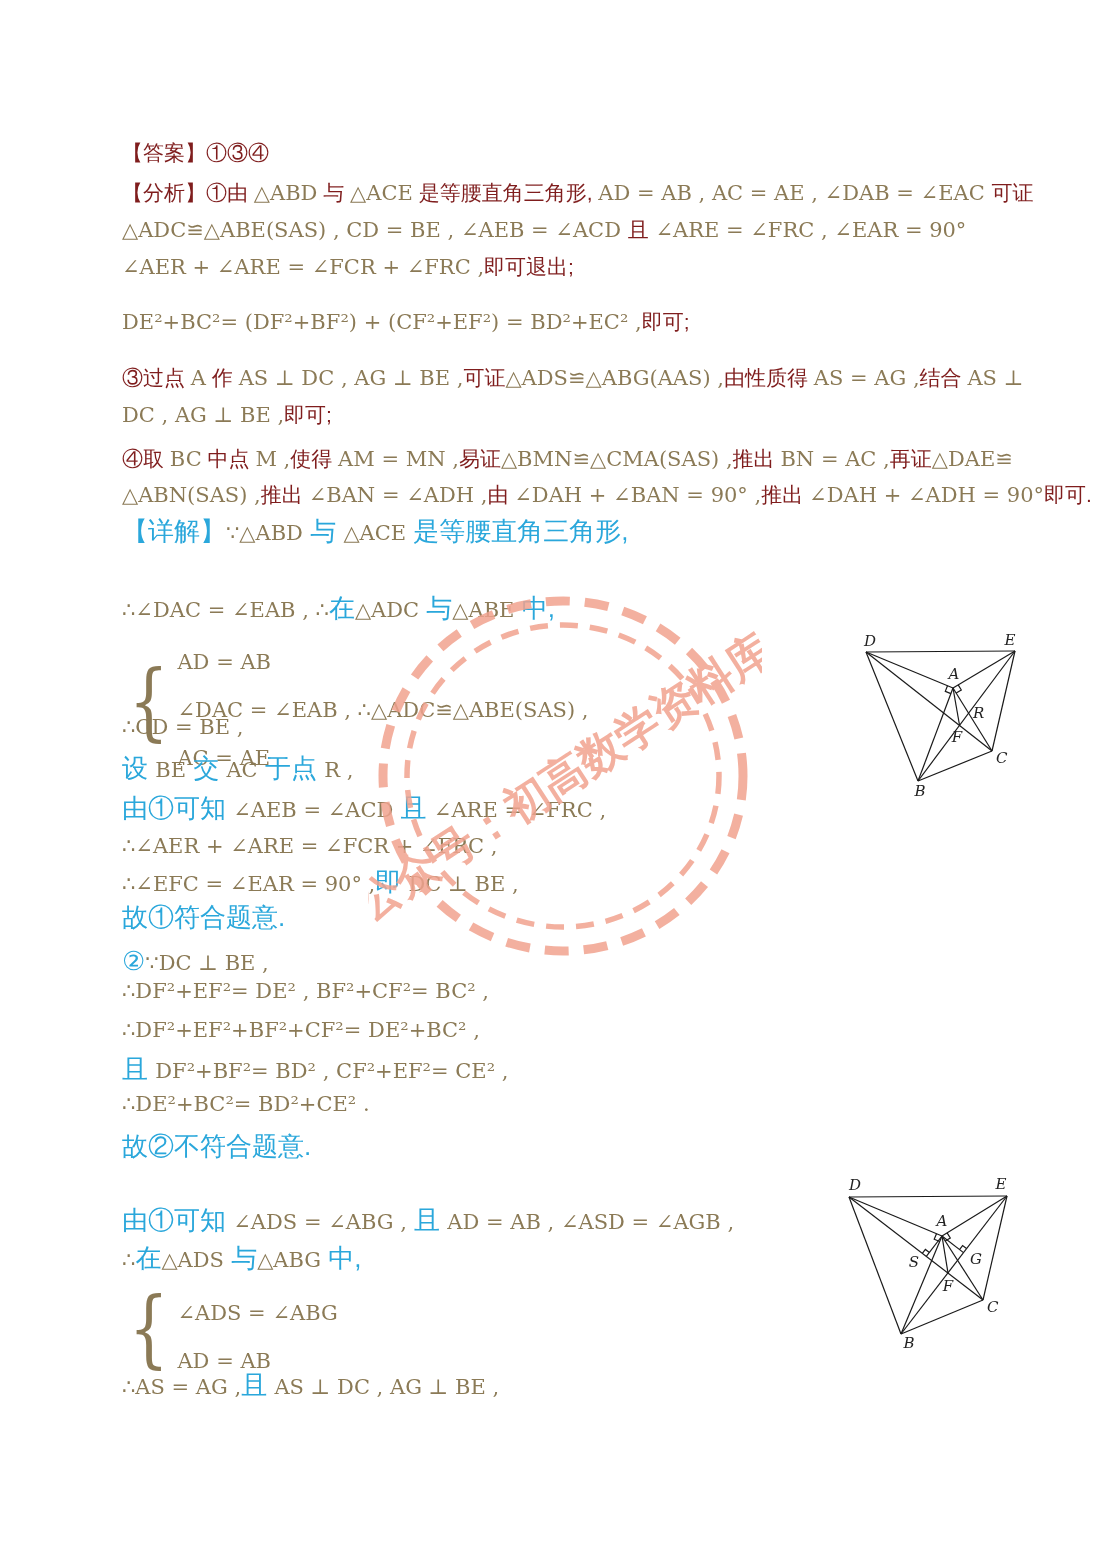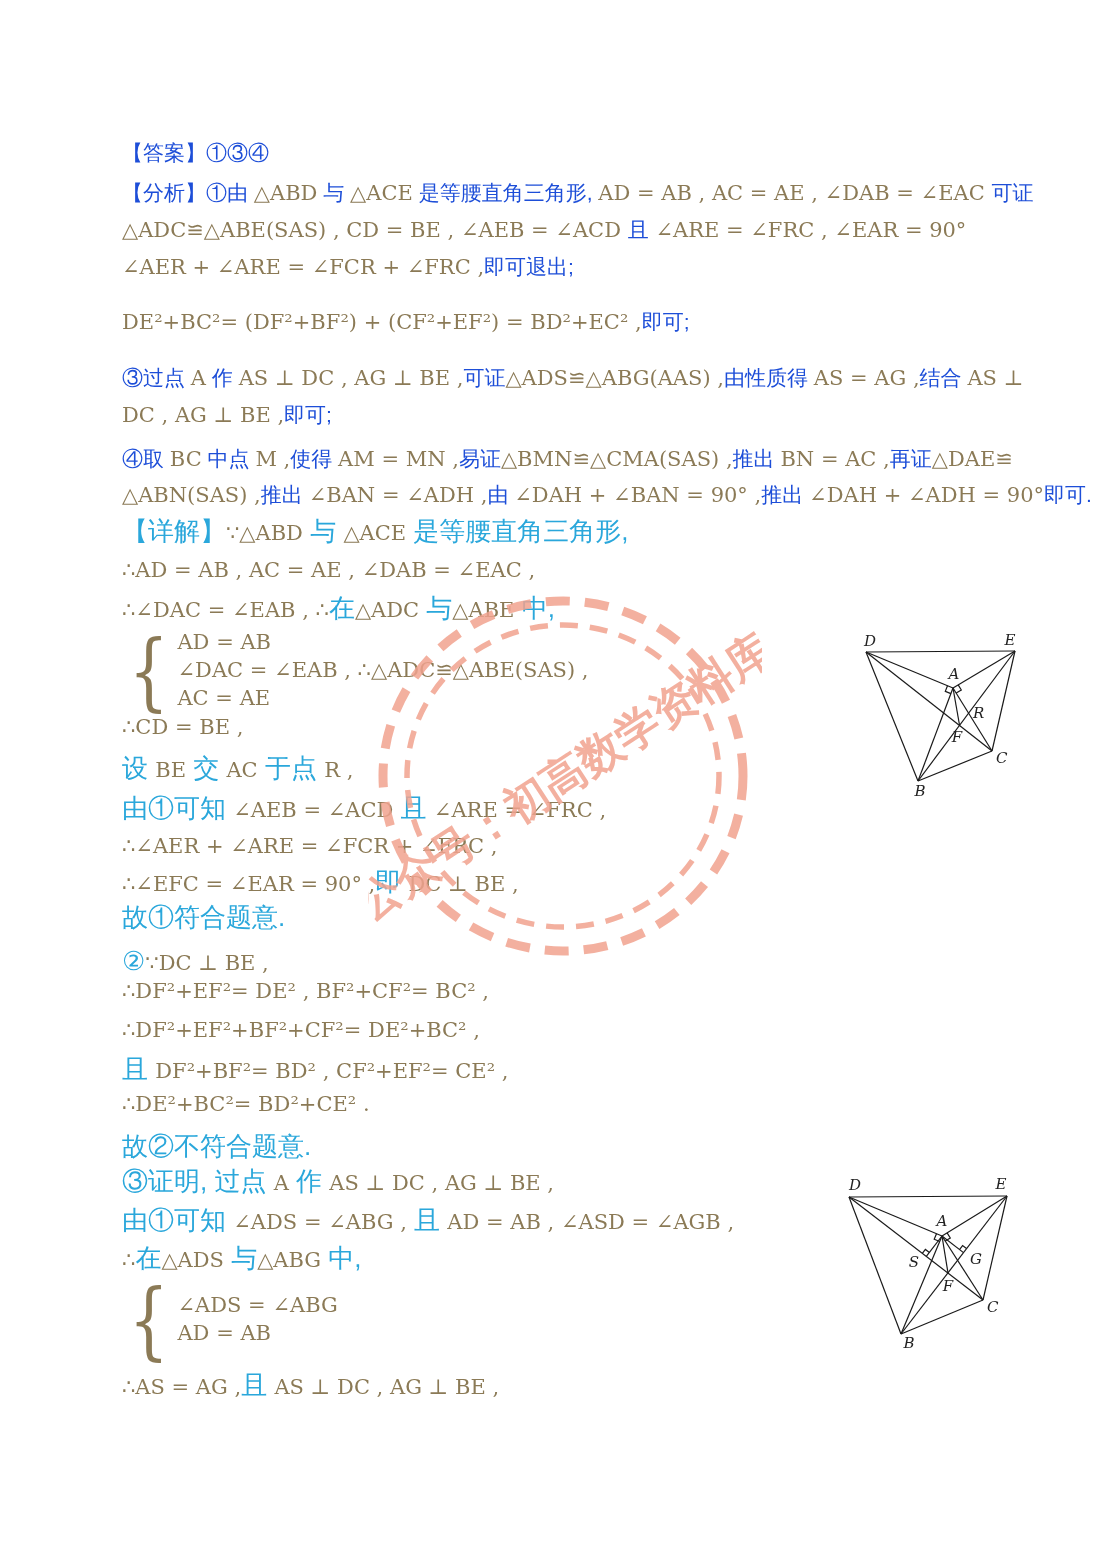--- a/index.html
+++ b/index.html
@@ -1,46 +1,45 @@
 <!DOCTYPE html>
 <html><head>
 <meta charset="utf-8">
 <style>
   html,body{margin:0;padding:0;background:#ffffff;}
   #page{position:relative;width:1102px;height:1559px;background:#ffffff;overflow:hidden;
         font-family:"Liberation Sans",sans-serif;}
   .line{position:absolute;left:122px;white-space:nowrap;line-height:26px;}
-  .seg-o{color:#1d4ed8;font-family:"Liberation Sans",sans-serif;font-size:21px;}
+  .seg-o{color:#7f1d1d;font-family:"Liberation Sans",sans-serif;font-size:21px;}
   .seg-c{color:#2aa7db;font-family:"Liberation Sans",sans-serif;font-size:26px;}
   .seg-m{color:#8b7a56;font-family:"DejaVu Serif","Liberation Serif",serif;font-size:21px;}
   .brace-block{position:absolute;left:122px;display:flex;align-items:center;}
   .brace-char{color:#8b7a56;font-family:"DejaVu Serif",serif;font-size:84px;font-weight:200;
               line-height:80px;transform:scaleX(.75);margin-right:2px;}
-  .brace-rows .line{position:static;display:block;line-height:26px;}
+  .brace-rows .line{position:static;display:block;line-height:26px;margin-top:20px;}
   svg text.pt{font-family:"DejaVu Serif","Liberation Serif",serif;font-style:italic;font-size:15px;fill:#222;}
   .diagram{position:absolute;}
   .watermark{position:absolute;pointer-events:none;opacity:.85;}
 </style>
 </head>
 <body>
 
 <div id="page">
 
   <div class="line" style="top:140px"><span class="seg-o">【答案】①③④</span></div>
   <div class="line" style="top:180px"><span class="seg-o">【分析】①由 </span><span class="seg-m">△ABD</span><span class="seg-o"> 与 </span><span class="seg-m">△ACE</span><span class="seg-o"> 是等腰直角三角形, </span><span class="seg-m">AD = AB , AC = AE , ∠DAB = ∠EAC </span><span class="seg-o">可证</span></div>
   <div class="line" style="top:217px"><span class="seg-m">△ADC≌△ABE(SAS) , CD = BE , ∠AEB = ∠ACD </span><span class="seg-o">且</span><span class="seg-m"> ∠ARE = ∠FRC , ∠EAR = 90°</span></div>
   <div class="line" style="top:254px"><span class="seg-m">∠AER + ∠ARE = ∠FCR + ∠FRC ,</span><span class="seg-o">即可退出;</span></div>
   <div class="line" style="top:309px"><span class="seg-m">DE²+BC²= (DF²+BF²) + (CF²+EF²) = BD²+EC² ,</span><span class="seg-o">即可;</span></div>
   <div class="line" style="top:365px"><span class="seg-o">③过点 </span><span class="seg-m">A</span><span class="seg-o"> 作 </span><span class="seg-m">AS ⊥ DC , AG ⊥ BE ,</span><span class="seg-o">可证</span><span class="seg-m">△ADS≌△ABG(AAS) ,</span><span class="seg-o">由性质得 </span><span class="seg-m">AS = AG ,</span><span class="seg-o">结合 </span><span class="seg-m">AS ⊥</span></div>
   <div class="line" style="top:402px"><span class="seg-m">DC , AG ⊥ BE ,</span><span class="seg-o">即可;</span></div>
   <div class="line" style="top:446px"><span class="seg-o">④取 </span><span class="seg-m">BC</span><span class="seg-o"> 中点 </span><span class="seg-m">M ,</span><span class="seg-o">使得 </span><span class="seg-m">AM = MN ,</span><span class="seg-o">易证</span><span class="seg-m">△BMN≌△CMA(SAS) ,</span><span class="seg-o">推出 </span><span class="seg-m">BN = AC ,</span><span class="seg-o">再证</span><span class="seg-m">△DAE≌</span></div>
   <div class="line" style="top:482px"><span class="seg-m">△ABN(SAS) ,</span><span class="seg-o">推出 </span><span class="seg-m">∠BAN = ∠ADH ,</span><span class="seg-o">由 </span><span class="seg-m">∠DAH + ∠BAN = 90° ,</span><span class="seg-o">推出 </span><span class="seg-m">∠DAH + ∠ADH = 90°</span><span class="seg-o">即可.</span></div>
 
   <div class="line" style="top:518px"><span class="seg-c">【详解】</span><span class="seg-m">∵△ABD</span><span class="seg-c"> 与 </span><span class="seg-m">△ACE</span><span class="seg-c"> 是等腰直角三角形,</span></div>
-  <div class="line" style="top:557px"><span class="seg-m">∴AD = AB , AC = AE , ∠DAB = ∠EAC ,</span></div>
   <div class="line" style="top:595px"><span class="seg-m">∴∠DAC = ∠EAB , ∴</span><span class="seg-c">在</span><span class="seg-m">△ADC</span><span class="seg-c"> 与</span><span class="seg-m">△ABE</span><span class="seg-c"> 中,</span></div>
 
   <div class="brace-block" style="top:629px">
     <span class="brace-char">{</span>
     <div class="brace-rows">
       <div class="line"><span class="seg-m">AD = AB</span></div>
       <div class="line"><span class="seg-m">∠DAC = ∠EAB , ∴△ADC≌△ABE(SAS) ,</span></div>
       <div class="line"><span class="seg-m">AC = AE</span></div>
     </div>
   </div>
@@ -50,21 +49,20 @@
   <div class="line" style="top:795px"><span class="seg-c">由①可知 </span><span class="seg-m">∠AEB = ∠ACD</span><span class="seg-c"> 且 </span><span class="seg-m">∠ARE = ∠FRC ,</span></div>
   <div class="line" style="top:833px"><span class="seg-m">∴∠AER + ∠ARE = ∠FCR + ∠FRC ,</span></div>
   <div class="line" style="top:869px"><span class="seg-m">∴∠EFC = ∠EAR = 90° ,</span><span class="seg-c">即 </span><span class="seg-m">DC ⊥ BE ,</span></div>
   <div class="line" style="top:904px"><span class="seg-c">故①符合题意.</span></div>
   <div class="line" style="top:948px"><span class="seg-c">②</span><span class="seg-m">∵DC ⊥ BE ,</span></div>
   <div class="line" style="top:978px"><span class="seg-m">∴DF²+EF²= DE² , BF²+CF²= BC² ,</span></div>
   <div class="line" style="top:1017px"><span class="seg-m">∴DF²+EF²+BF²+CF²= DE²+BC² ,</span></div>
   <div class="line" style="top:1056px"><span class="seg-c">且 </span><span class="seg-m">DF²+BF²= BD² , CF²+EF²= CE² ,</span></div>
   <div class="line" style="top:1091px"><span class="seg-m">∴DE²+BC²= BD²+CE² .</span></div>
   <div class="line" style="top:1133px"><span class="seg-c">故②不符合题意.</span></div>
-  <div class="line" style="top:1168px"><span class="seg-c">③证明, 过点 </span><span class="seg-m">A</span><span class="seg-c"> 作 </span><span class="seg-m">AS ⊥ DC , AG ⊥ BE ,</span></div>
   <div class="line" style="top:1207px"><span class="seg-c">由①可知 </span><span class="seg-m">∠ADS = ∠ABG ,</span><span class="seg-c"> 且 </span><span class="seg-m">AD = AB , ∠ASD = ∠AGB ,</span></div>
   <div class="line" style="top:1245px"><span class="seg-m">∴</span><span class="seg-c">在</span><span class="seg-m">△ADS</span><span class="seg-c"> 与</span><span class="seg-m">△ABG</span><span class="seg-c"> 中,</span></div>
 
   <div class="brace-block" style="top:1280px">
     <span class="brace-char">{</span>
     <div class="brace-rows">
       <div class="line"><span class="seg-m">∠ADS = ∠ABG</span></div>
       <div class="line"><span class="seg-m">AD = AB</span></div>
     </div>
   </div>

